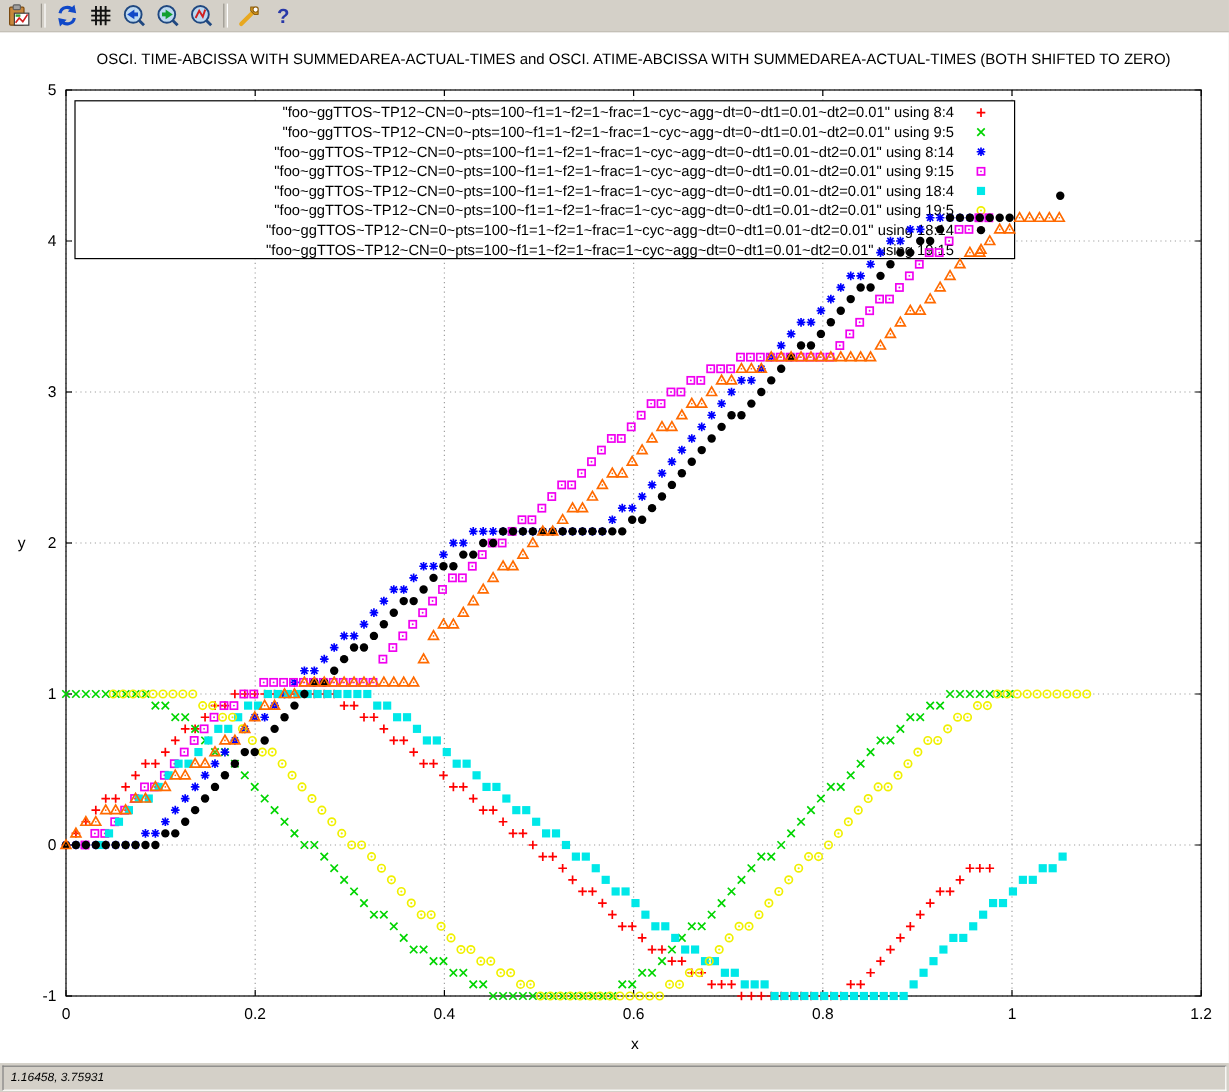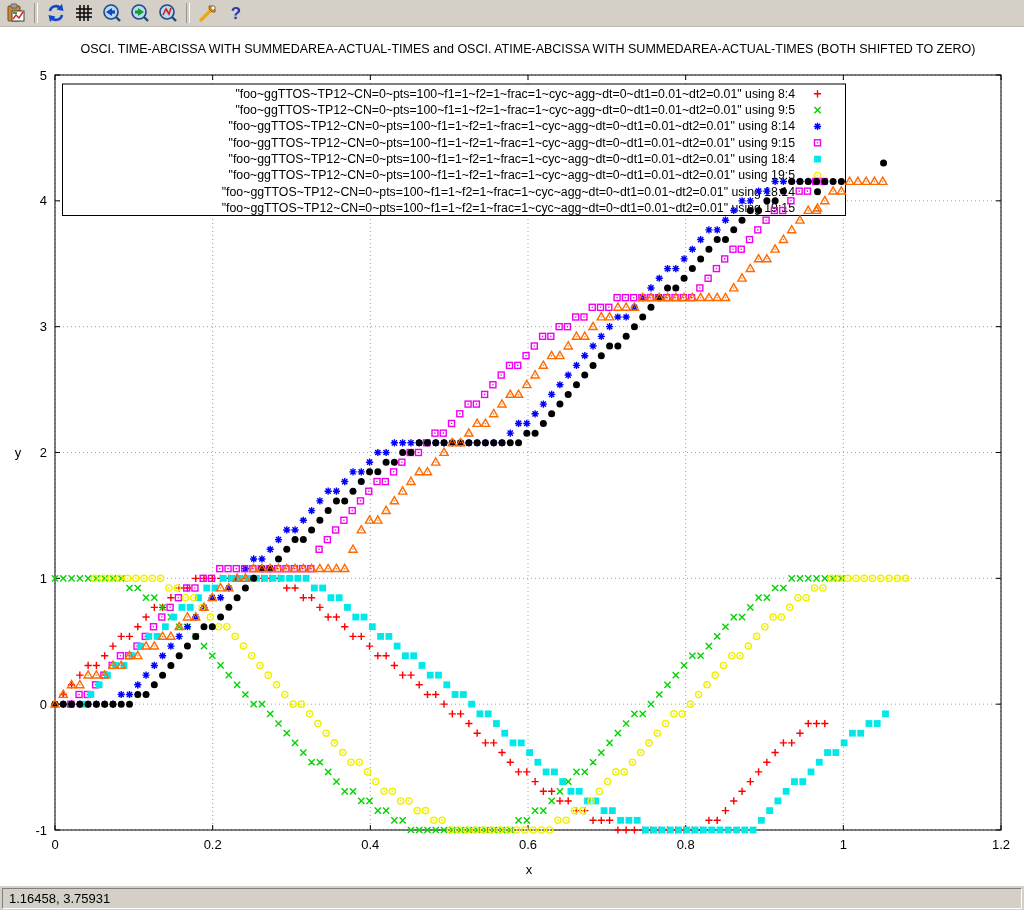--- a/index.html
+++ b/index.html
@@ -2,21 +2,21 @@
 <html><head>
 <meta charset="utf-8">
 <style>
   html,body{margin:0;padding:0;}
   body{width:1024px;height:910px;background:#d4d0c8;font-family:"Liberation Sans",sans-serif;overflow:hidden;position:relative;}
   .toolbar{position:absolute;left:0;top:0;width:1024px;height:27px;background:#d4d0c8;border-bottom:1px solid #c0bcb4;display:flex;align-items:center;padding-left:2px;box-sizing:border-box;}
   .tb-btn{width:26px;height:24px;display:flex;align-items:center;justify-content:center;border:1px solid transparent;}
   .tb-sep{width:2px;height:20px;border-left:1px solid #9a968e;border-right:1px solid #ffffff;margin:0 4px;}
   .canvas{position:absolute;left:0;top:27px;width:1024px;height:859px;background:#ffffff;}
   .statusbar{position:absolute;left:0;top:886px;width:1024px;height:24px;background:#d4d0c8;}
-  .status-field{position:absolute;left:2px;right:2px;top:2px;height:19px;background:#d4d0c8;border-top:1px solid #808080;border-left:1px solid #808080;border-bottom:1px solid #ffffff;border-right:1px solid #ffffff;font-size:13px;color:#000;line-height:19px;padding-left:6px;}
+  .status-field{position:absolute;left:2px;right:2px;top:2px;height:19px;background:#d4d0c8;border-top:1px solid #808080;border-left:1px solid #808080;border-bottom:1px solid #ffffff;border-right:1px solid #ffffff;font-size:10px;color:#000;line-height:19px;padding-left:6px;font-style:italic;}
   svg text{font-family:"Liberation Sans",sans-serif;}
 </style>
 </head>
 <body>
 
 <div class="toolbar">
   <div class="tb-btn">
     <svg width="20" height="20">
       <rect x="2" y="3" width="12" height="15" rx="1" fill="#c8883c" stroke="#7a4a10"></rect>
       <rect x="5" y="1" width="6" height="4" rx="1" fill="#a0a0a0" stroke="#606060"></rect>

